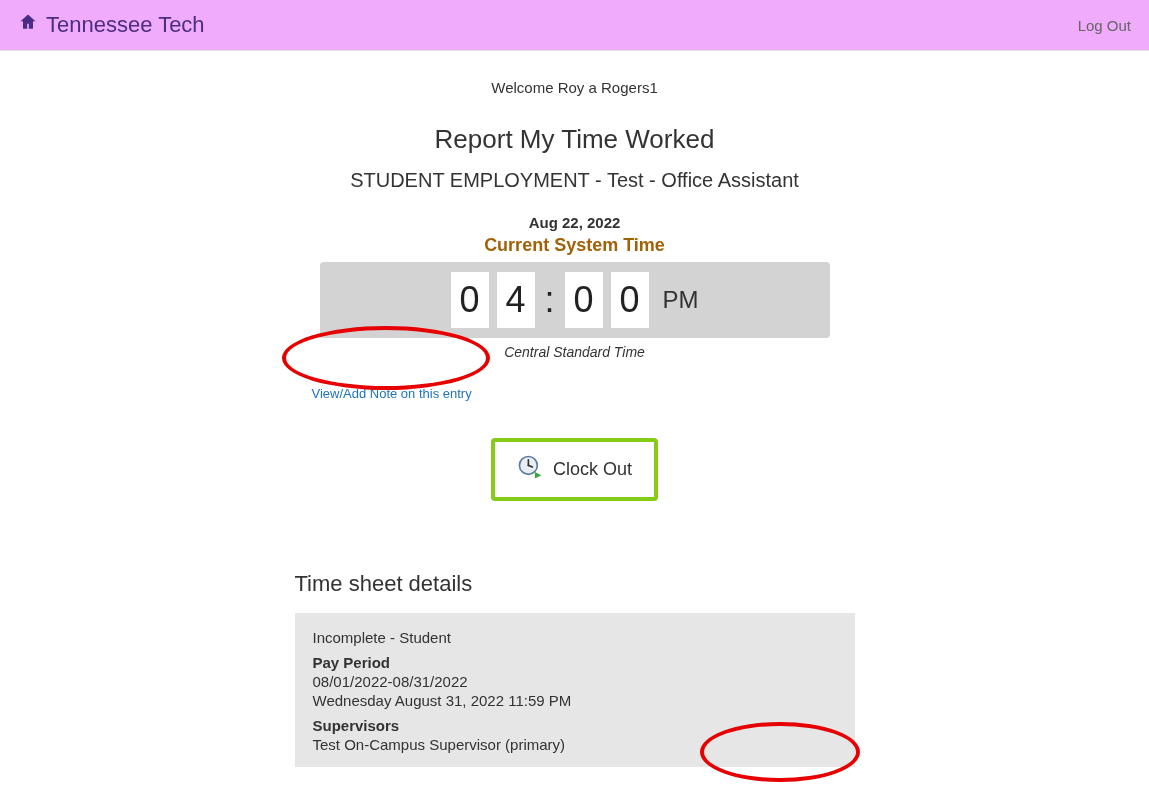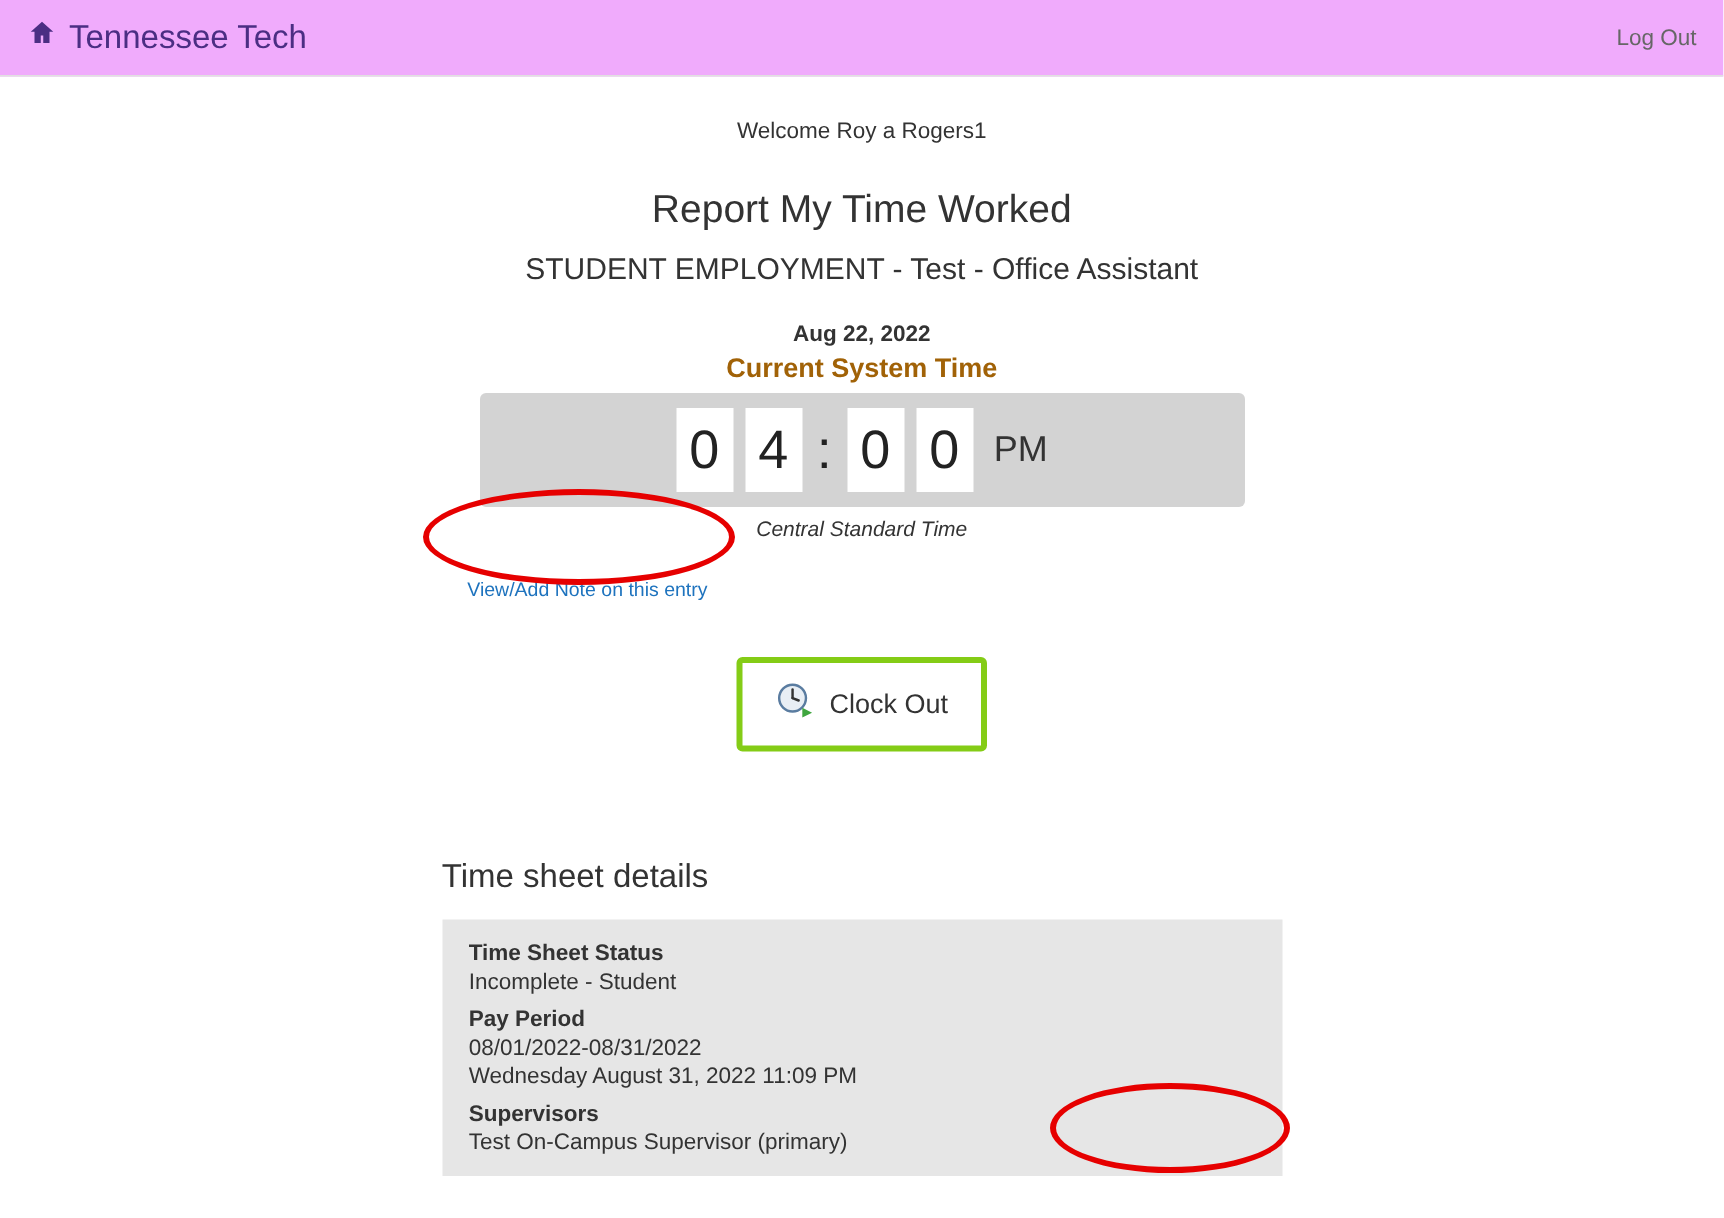--- a/index.html
+++ b/index.html
@@ -232,25 +232,24 @@
         <line x1="14" y1="14" x2="19" y2="16" stroke="#333" stroke-width="2" stroke-linecap="round"></line>
         <polygon points="22,22 30,26 22,30" fill="#3fa63f"></polygon>
       </svg>
     </span>
     <span>Clock Out</span>
   </button>
 
   <div class="details-section">
     <div class="details-heading">Time sheet details</div>
     <div class="details-box">
-      <div class="detail-label">Time Sheet Status</div>
       <div class="detail-value">Incomplete - Student</div>
       <div class="detail-label">Pay Period</div>
       <div class="detail-value">08/01/2022-08/31/2022</div>
-      <div class="detail-value">Wednesday August 31, 2022 11:09 PM</div>
+      <div class="detail-value">Wednesday August 31, 2022 11:59 PM</div>
       <div class="detail-label">Supervisors</div>
       <div class="detail-value">Test On-Campus Supervisor (primary)</div>
     </div>
 
   </div>
 </div>
 
 <div class="annotation anno1"></div>
 <div class="annotation anno2"></div>
 

